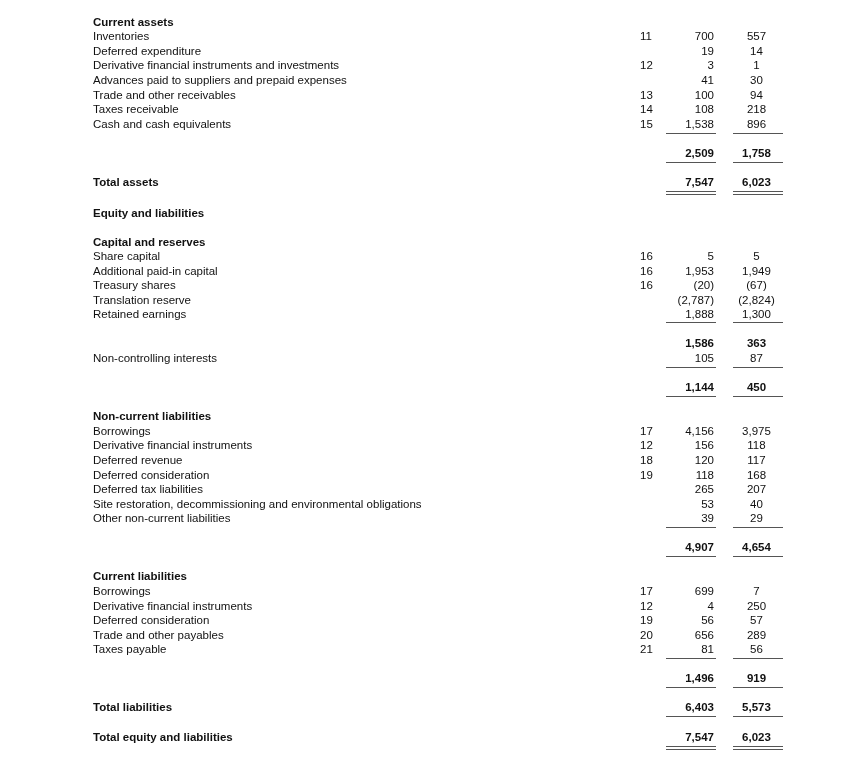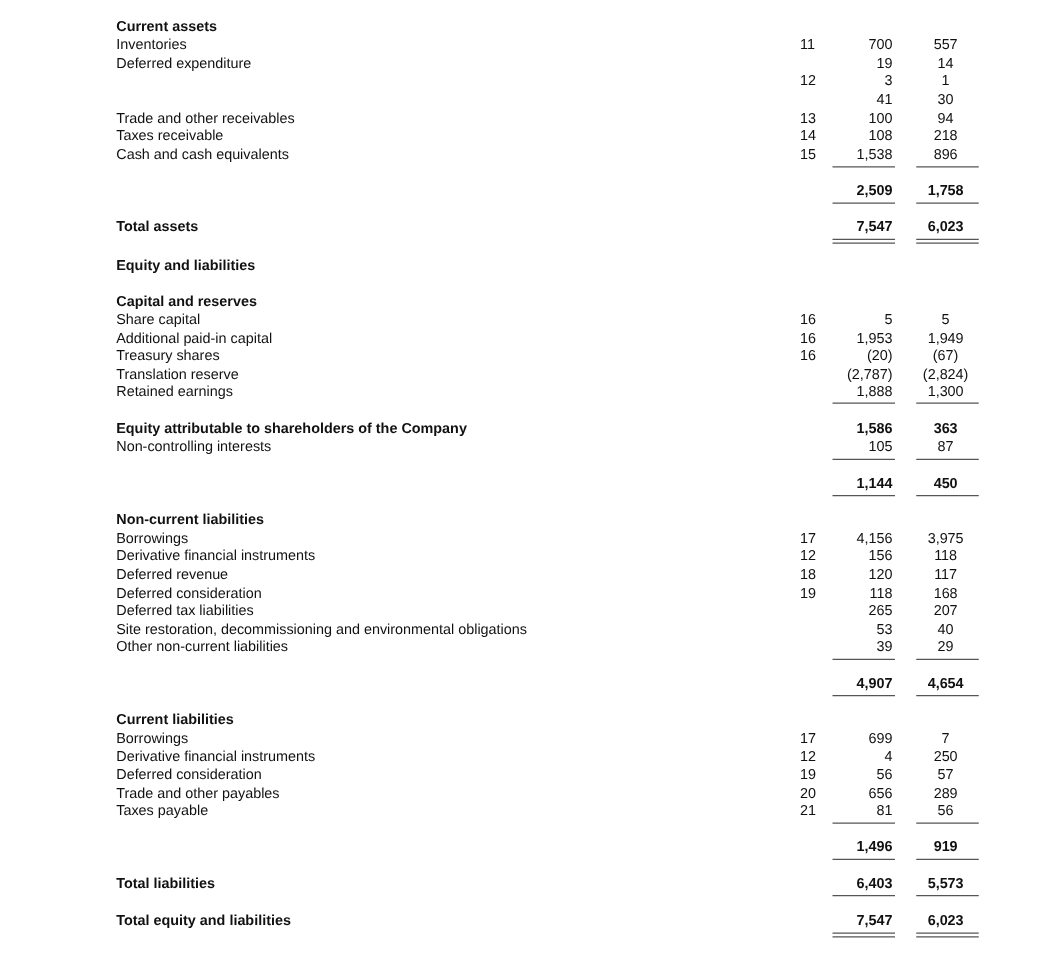--- a/index.html
+++ b/index.html
@@ -28,25 +28,27 @@
   <span class="v1">700</span>
   <span class="v2">557</span>
 </div>
 <div class="row" style="top:44px">
   <span class="label">Deferred expenditure</span>
   <span class="note"></span>
   <span class="v1">19</span>
   <span class="v2">14</span>
 </div>
 <div class="row" style="top:58px">
+  <span class="label">Derivative financial instruments and investments</span>
   <span class="note">12</span>
   <span class="v1">3</span>
   <span class="v2">1</span>
 </div>
 <div class="row" style="top:73px">
+  <span class="label">Advances paid to suppliers and prepaid expenses</span>
   <span class="note"></span>
   <span class="v1">41</span>
   <span class="v2">30</span>
 </div>
 <div class="row" style="top:88px">
   <span class="label">Trade and other receivables</span>
   <span class="note">13</span>
   <span class="v1">100</span>
   <span class="v2">94</span>
 </div>
@@ -114,21 +116,20 @@
 <div class="row" style="top:307px">
   <span class="label">Retained earnings</span>
   <span class="note"></span>
   <span class="v1">1,888</span>
   <span class="v2">1,300</span>
 </div>
 <div class="line c1" style="top:322px"></div>
 <div class="line c2" style="top:322px"></div>
 
 <div class="row bold" style="top:336px">
-  <span class="label">Equity attributable to shareholders of the Company</span>
   <span class="v1">1,586</span>
   <span class="v2">363</span>
 </div>
 <div class="row" style="top:351px">
   <span class="label">Non-controlling interests</span>
   <span class="v1">105</span>
   <span class="v2">87</span>
 </div>
 <div class="line c1" style="top:367px"></div>
 <div class="line c2" style="top:367px"></div>

